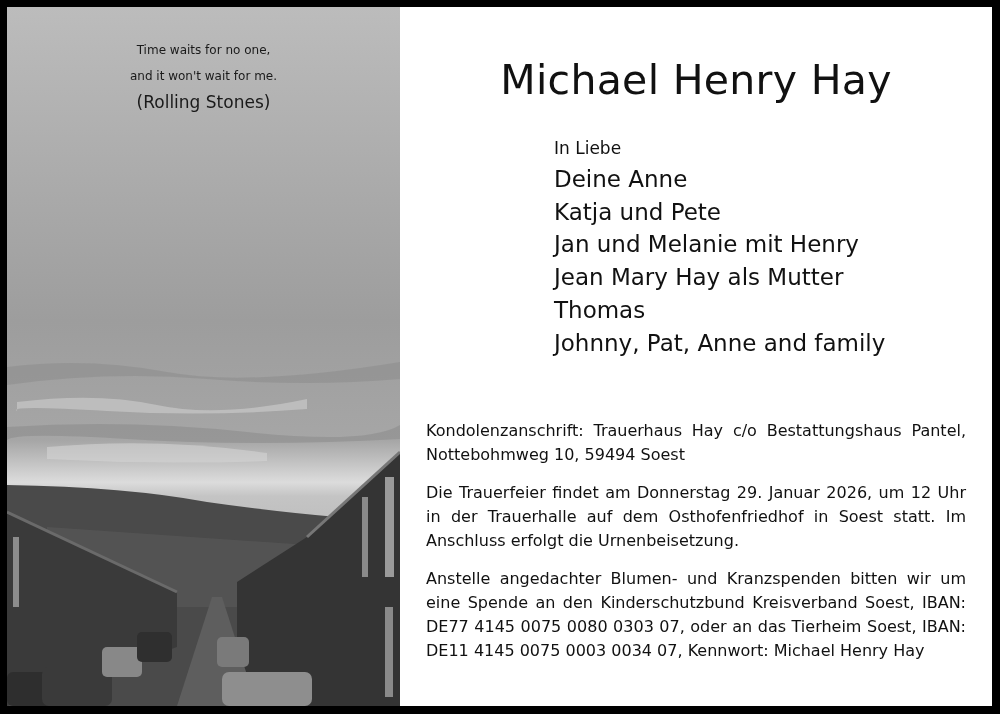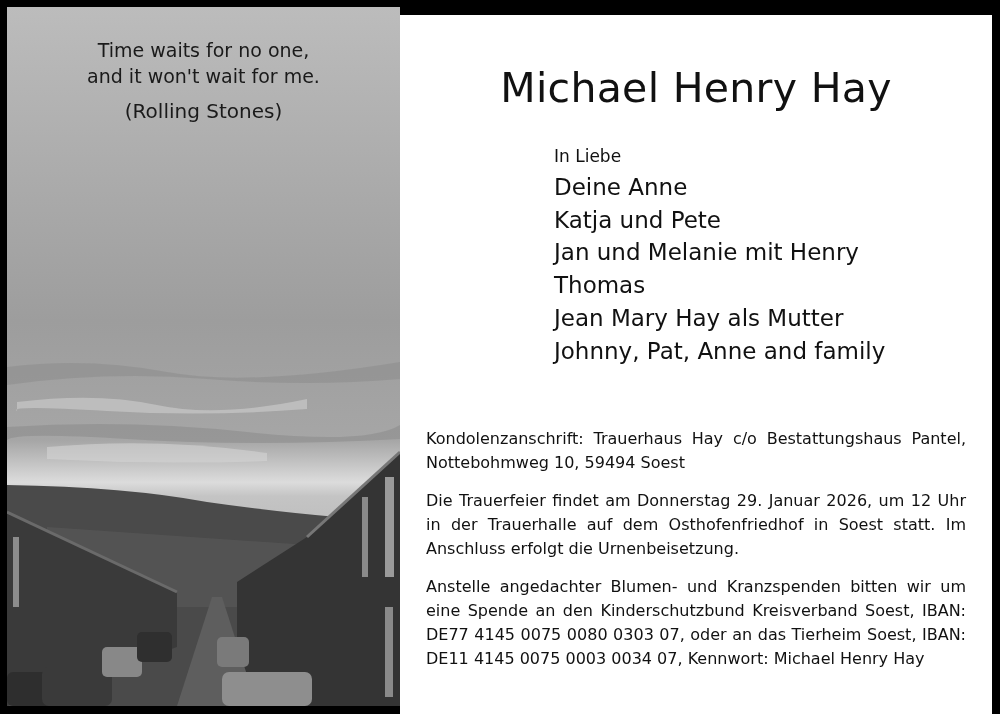--- a/index.html
+++ b/index.html
@@ -8,24 +8,24 @@
       font-family: "DejaVu Sans", "Liberation Sans", sans-serif; color: #111;
     }
     .photo {
       position: absolute; left: 7px; top: 7px; width: 393px; height: 699px; overflow: hidden;
       background: linear-gradient(180deg, #b9b9b9 0%, #ababab 30%, #9e9e9e 50%, #a3a3a3 60%, #b7b7b7 68%, #d8d8d8 70%, #a8a8a8 72%, #555 76%, #3e3e3e 100%);
     }
     .photo svg { position: absolute; left: 0; top: 0; }
     .quote {
       position: absolute; left: 0; top: 30px; width: 393px; text-align: center; color: #1a1a1a;
     }
-    .quote .line { font-size: 19px; line-height: 26px; display: block; }
-    .quote .src { font-size: 20px; line-height: 22px; display: block; margin-top: 11px; }
+    .quote .line { font-size: 12px; line-height: 26px; display: block; }
+    .quote .src { font-size: 17px; line-height: 22px; display: block; margin-top: 2px; }
 
-    .panel { position: absolute; left: 400px; top: 7px; width: 592px; height: 699px; background: #fff; margin-top: 8px; }
+    .panel { position: absolute; left: 400px; top: 7px; width: 592px; height: 699px; background: #fff; }
     .name {
       position: absolute; left: 0; top: 20px; width: 592px; text-align: center;
       font-size: 41px; line-height: 52px; color: #111; letter-spacing: 0.3px; font-weight: normal;
     }
     .dates { position: absolute; top: 84px; left: 153px; font-size: 17px; line-height: 22px; }
     .dates span { display: inline-block; }
     .dates .born { width: 165px; }
     .love { position: absolute; left: 154px; top: 130px; }
     .love .intro { font-size: 17px; line-height: 22px; display: block; margin-bottom: 4px; }
     .love .mourner { font-size: 23px; line-height: 32.7px; display: block; }
@@ -88,20 +88,20 @@
   </div>
 </div>
 
 <div class="panel">
   <h1 class="name">Michael Henry Hay</h1>
   <div class="love">
     <span class="intro">In Liebe</span>
     <span class="mourner">Deine Anne</span>
     <span class="mourner">Katja und Pete</span>
     <span class="mourner">Jan und Melanie mit Henry</span>
+    <span class="mourner">Jean Mary Hay als Mutter</span>
     <span class="mourner">Thomas</span>
-    <span class="mourner">Jean Mary Hay als Mutter</span>
     <span class="mourner">Johnny, Pat, Anne and family</span>
   </div>
   <p class="body-text p1">Kondolenzanschrift: Trauerhaus Hay c/o Bestattungshaus Pantel, Nottebohmweg 10, 59494 Soest</p>
   <p class="body-text p2">Die Trauerfeier findet am Donnerstag 29. Januar 2026, um 12 Uhr in der Trauerhalle auf dem Osthofenfriedhof in Soest statt. Im Anschluss erfolgt die Urnenbeisetzung.</p>
   <p class="body-text p3">Anstelle angedachter Blumen- und Kranzspenden bitten wir um eine Spende an den Kinderschutzbund Kreisverband Soest, IBAN: DE77 4145 0075 0080 0303 07, oder an das Tier­heim Soest, IBAN: DE11 4145 0075 0003 0034 07, Kennwort: Michael Henry Hay</p>
 </div>
 
 </body></html>

